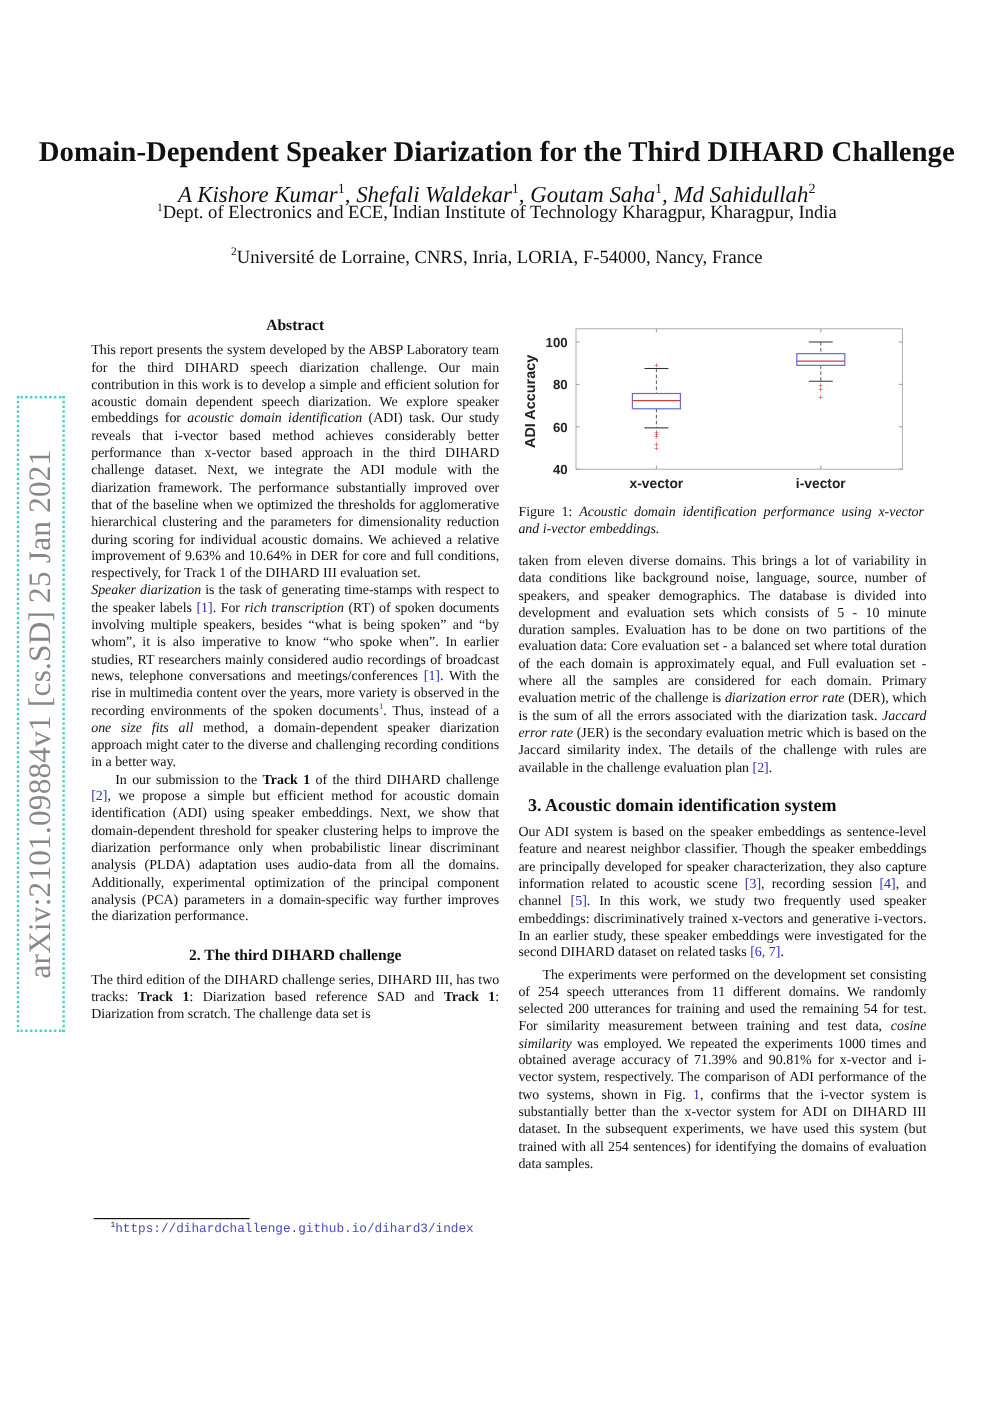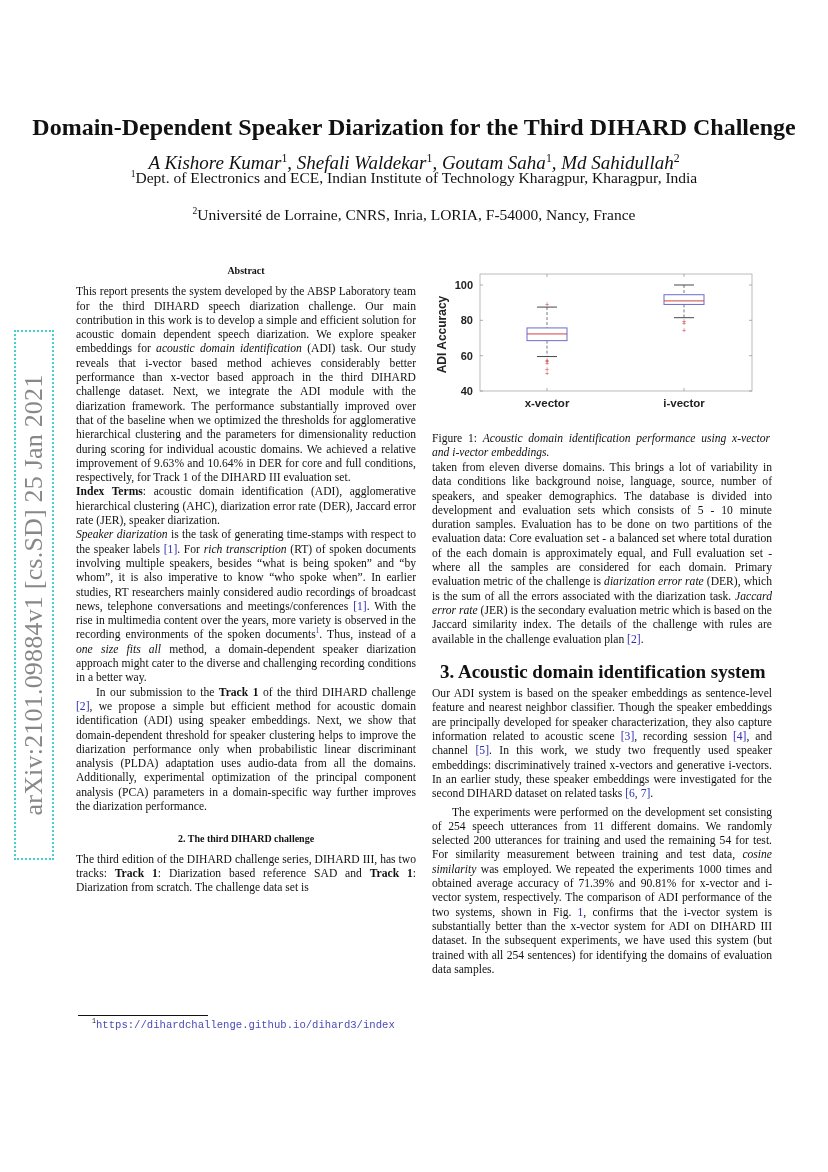--- a/index.html
+++ b/index.html
@@ -7,36 +7,36 @@
          font-family: "Liberation Serif", "DejaVu Serif", serif; color: #111; }
   .title { position: absolute; top: 114px; left: 0; width: 828px; text-align: center;
            font-size: 24px; font-weight: bold; }
   .authors { position: absolute; top: 152px; left: 0; width: 828px; text-align: center;
              font-size: 19px; font-style: italic; }
   .affil { position: absolute; left: 0; width: 828px; text-align: center; font-size: 15.5px; }
   sup { font-size: 0.62em; line-height: 0; vertical-align: super; font-style: normal; }
   .col { position: absolute; width: 340px; font-size: 11.6px; line-height: 14.3px; text-align: justify; }
   .col p { margin: 0; }
   .indent { text-indent: 20px; }
-  .h-center { text-align: center; font-weight: bold; font-size: 10px; margin: 0; }
-  .h-num { font-weight: bold; font-size: 19px; margin: 0; padding-left: 8px; }
+  .h-center { text-align: center; font-weight: bold; font-size: 13px; margin: 0; }
+  .h-num { font-weight: bold; font-size: 15px; margin: 0; padding-left: 8px; }
   .ref { color: #2b2bb5; }
   i { font-style: italic; }
   b { font-weight: bold; }
   .arxiv { position: absolute; left: 14px; top: 330px; width: 40px; height: 530px;
            border: 2px dotted #45d0cf; box-sizing: border-box; }
   .arxiv span { position: absolute; left: 50%; top: 50%;
                 transform: translate(-50%, -50%) rotate(-90deg);
                 white-space: nowrap; font-size: 26px; color: #888; letter-spacing: 0.2px; }
   .footrule { position: absolute; left: 78px; top: 1015px; width: 130px; border-top: 1px solid #111; }
   .footnote { position: absolute; left: 92px; top: 1019px; font-family: "Liberation Mono", "DejaVu Sans Mono", monospace;
               font-size: 10.6px; color: #4a4ab8; }
   .footnote sup { color: #111; }
   .chart { position: absolute; left: 430px; top: 270px; width: 340px; height: 145px; }
-  .caption { position: absolute; left: 432px; top: 432px; width: 338px; font-size: 11.6px;
+  .caption { position: absolute; left: 432px; top: 420px; width: 338px; font-size: 11.6px;
              line-height: 14.3px; text-align: justify; }
   .chart text { font-family: "Liberation Sans", "DejaVu Sans", sans-serif; }
 </style>
 </head>
 <body>
 
 <div class="title">Domain-Dependent Speaker Diarization for the Third DIHARD Challenge</div>
 <div class="authors" id="authors"><span>A Kishore Kumar<sup>1</sup></span>, <span>Shefali Waldekar<sup>1</sup></span>, <span>Goutam Saha<sup>1</sup></span>, <span>Md Sahidullah<sup>2</sup></span></div>
 <div class="affil" style="top:169px;">
   <sup>1</sup><span>Dept. of Electronics and ECE, Indian Institute of Technology Kharagpur, Kharagpur, India</span>
@@ -45,21 +45,20 @@
   <sup>2</sup><span>Université de Lorraine, CNRS, Inria, LORIA, F-54000, Nancy, France</span>
 </div>
 
 <div class="arxiv">
   <span>arXiv:2101.09884v1  [cs.SD]  25 Jan 2021</span>
 </div>
 
 <div class="col" style="left:76px; top:264px;">
   <div class="h-center" style="margin-bottom:7px;">Abstract</div>
   <p><span>This report presents the system developed by the ABSP Laboratory team for the third DIHARD speech diarization challenge. Our main contribution in this work is to develop a simple and efficient solution for acoustic domain dependent speech diarization. We explore speaker embeddings for </span><i>acoustic domain identification</i><span> (ADI) task. Our study reveals that i-vector based method achieves considerably better performance than x-vector based approach in the third DIHARD challenge dataset. Next, we integrate the ADI module with the diarization framework. The performance substantially improved over that of the baseline when we optimized the thresholds for agglomerative hierarchical clustering and the parameters for dimensionality reduction during scoring for individual acoustic domains. We achieved a relative improvement of 9.63% and 10.64% in DER for core and full conditions, respectively, for Track 1 of the DIHARD III evaluation set.</span></p>
-  <p><b>Index Terms</b><span>: acoustic domain identification (ADI), agglomerative hierarchical clustering (AHC), diarization error rate (DER), Jaccard error rate (JER), speaker diarization.</span></p>
 
   <p><i>Speaker diarization</i><span> is the task of generating time-stamps with respect to the speaker labels </span><span class="ref">[1]</span><span>. For </span><i>rich transcription</i><span> (RT) of spoken documents involving multiple speakers, besides “what is being spoken” and “by whom”, it is also imperative to know “who spoke when”.  In earlier studies, RT researchers mainly considered audio recordings of broadcast news, telephone conversations and meetings/conferences </span><span class="ref">[1]</span><span>. With the rise in multimedia content over the years, more variety is observed in the recording environments of the spoken documents</span><sup class="ref">1</sup><span>.  Thus, instead of a </span><i>one size fits all</i><span> method, a domain-dependent speaker diarization approach might cater to the diverse and challenging recording conditions in a better way.</span></p>
   <p class="indent"><span>In our submission to the </span><b>Track 1</b><span> of the third DIHARD challenge </span><span class="ref">[2]</span><span>, we propose a simple but efficient method for acoustic domain identification (ADI) using speaker embeddings.  Next, we show that domain-dependent threshold for speaker clustering helps to improve the diarization performance only when probabilistic linear discriminant analysis (PLDA) adaptation uses audio-data from all the domains. Additionally, experimental optimization of the principal component analysis (PCA) parameters in a domain-specific way further improves the diarization performance.</span></p>
 
   <div class="h-center" style="margin-top:18px; margin-bottom:6px;">2.  The third DIHARD challenge</div>
   <p><span>The third edition of the DIHARD challenge series, DIHARD III, has two tracks: </span><b>Track 1</b><span>: Diarization based reference SAD and </span><b>Track 1</b><span>: Diarization from scratch. The challenge data set is</span></p>
 </div>
 
 <div class="footrule"></div>
 <div class="footnote">

